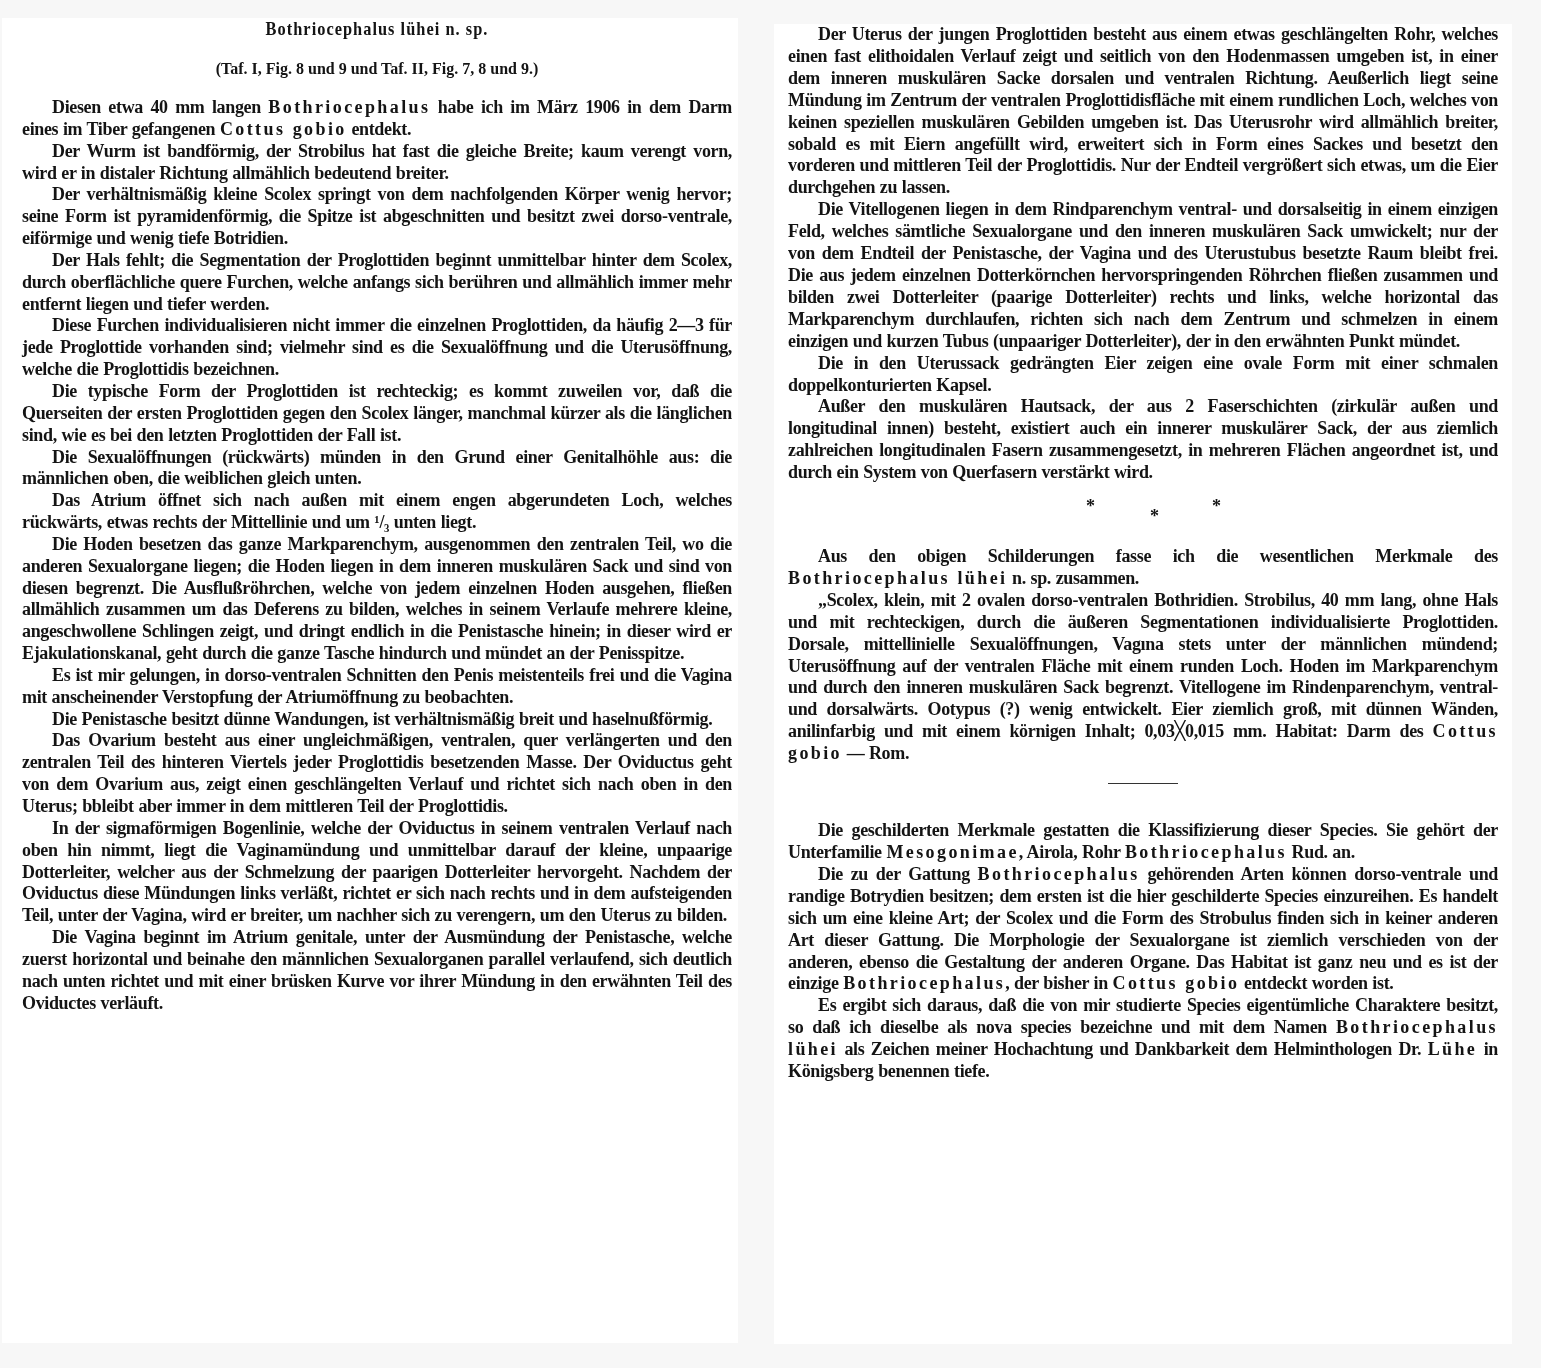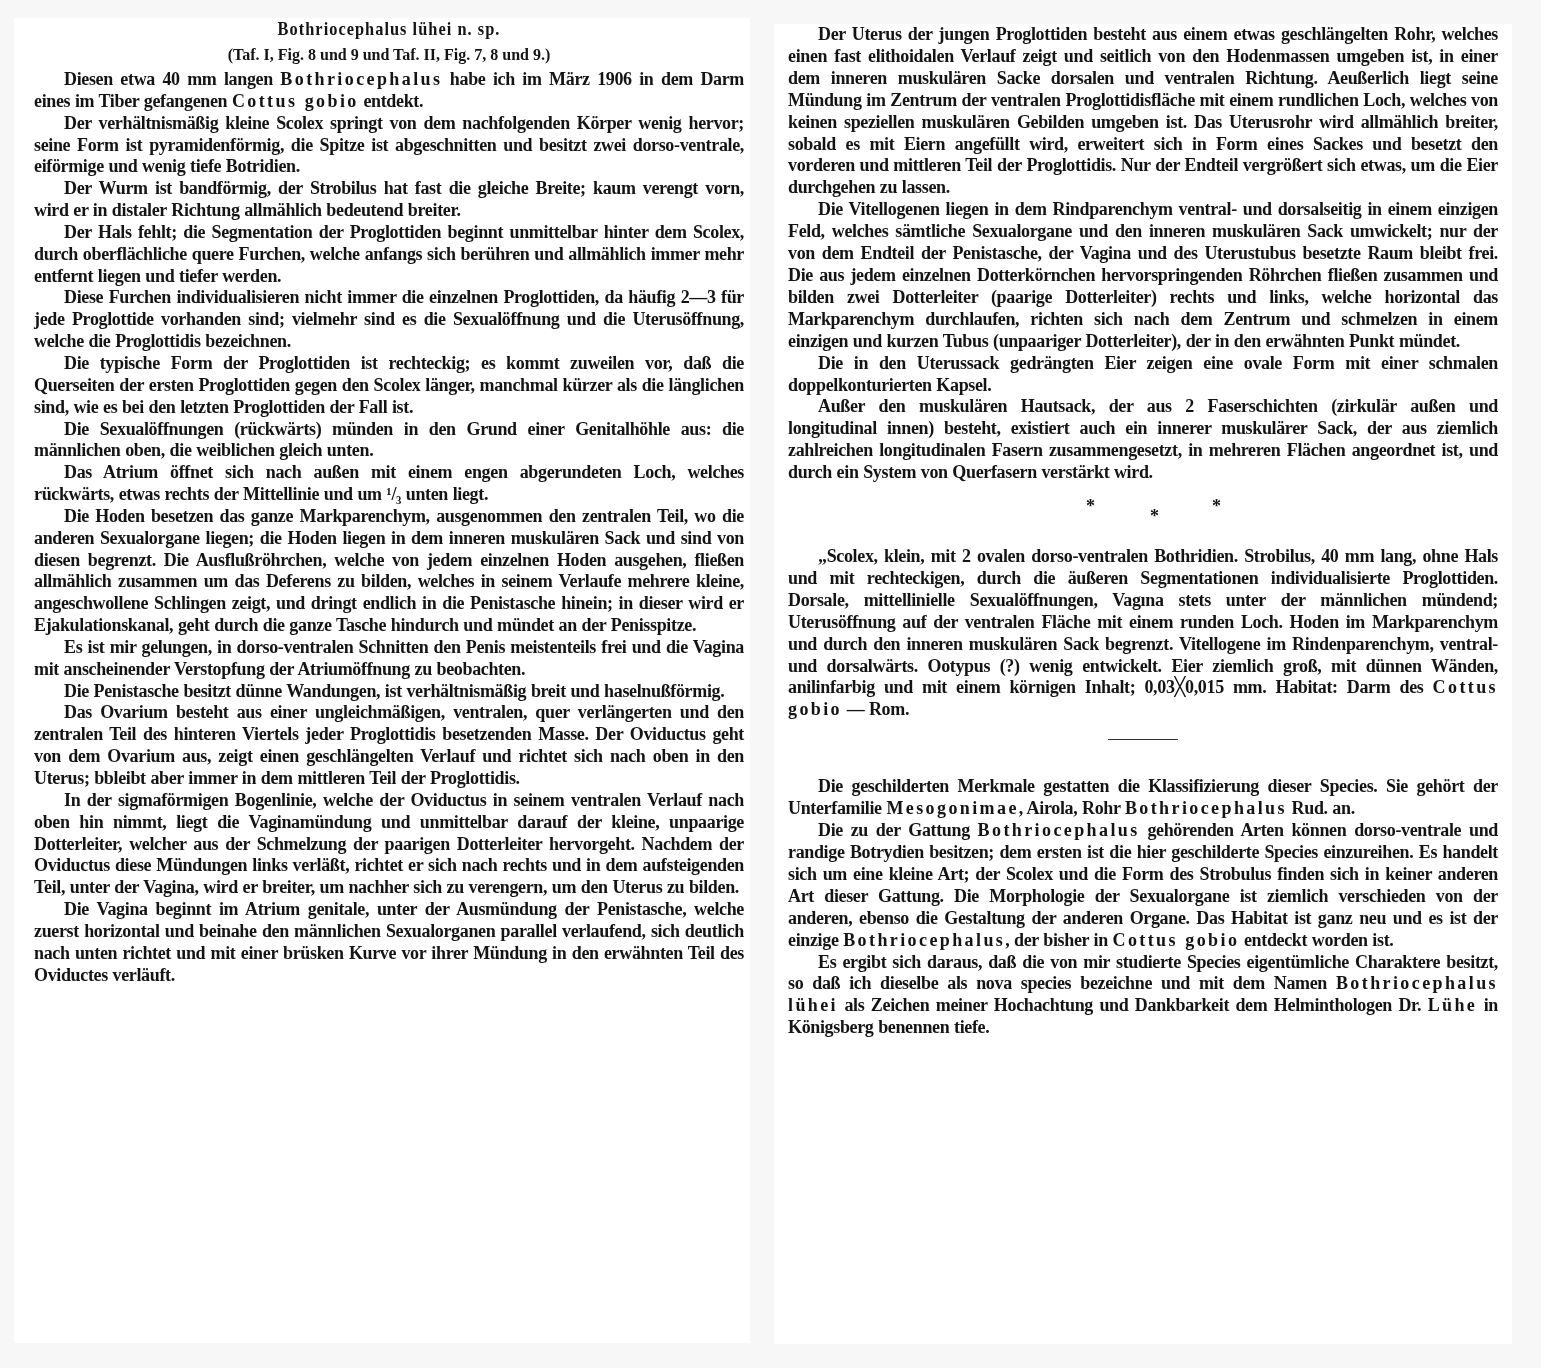--- a/index.html
+++ b/index.html
@@ -9,36 +9,36 @@
     position: relative;
     overflow: hidden;
     font-family: "Liberation Serif", "DejaVu Serif", serif;
     color: #141414;
   }
   .col {
     position: absolute;
     background: #ffffff;
     box-sizing: border-box;
   }
-  #col-left  { left: 14px;  top: 18px; width: 736px; height: 1325px; padding: 0 6px 0 20px; }
+  #col-left  { left: 2px;  top: 18px; width: 736px; height: 1325px; padding: 0 6px 0 20px; }
   #col-right { left: 774px; top: 24px; width: 738px; height: 1320px; padding: 0 14px 0 14px; }
   .title {
     text-align: center;
     font-size: 19px;
     font-weight: bold;
     letter-spacing: 1.2px;
     margin: 0;
     line-height: 22px;
     transform: scaleX(0.86);
   }
   .subtitle {
     text-align: center;
     font-size: 16px;
     font-weight: bold;
-    margin: 4px;
+    margin: 18px;
     line-height: 21px;
   }
   p.par {
     margin: 0;
     font-size: 18px;
     line-height: 21.85px;
     text-align: justify;
     text-indent: 30px;
     font-weight: bold;
     letter-spacing: -0.35px;
@@ -58,22 +58,22 @@
   }
 </style>
 </head>
 <body>
 
 <div class="col" id="col-left">
   <h1 class="title">Bothriocephalus lühei n. sp.</h1>
   <div class="subtitle">(Taf. I, Fig. 8 und 9 und Taf. II, Fig. 7, 8 und 9.)</div>
   <div id="left-body">
       <p class="par">Diesen etwa 40 mm langen <span class="sp">Bothriocephalus</span> habe ich im März 1906 in dem Darm eines im Tiber gefangenen <span class="sp">Cottus gobio</span> entdekt.</p>
+      <p class="par">Der Wurm ist bandförmig, der Strobilus hat fast die gleiche Breite; kaum verengt vorn, wird er in distaler Richtung allmählich bedeutend breiter.</p>
       <p class="par">Der verhältnismäßig kleine Scolex springt von dem nachfolgenden Körper wenig hervor; seine Form ist pyramidenförmig, die Spitze ist abgeschnitten und besitzt zwei dorso-ventrale, eiförmige und wenig tiefe Botridien.</p>
-      <p class="par">Der Wurm ist bandförmig, der Strobilus hat fast die gleiche Breite; kaum verengt vorn, wird er in distaler Richtung allmählich bedeutend breiter.</p>
       <p class="par">Der Hals fehlt; die Segmentation der Proglottiden beginnt unmittelbar hinter dem Scolex, durch oberflächliche quere Furchen, welche anfangs sich berühren und allmählich immer mehr entfernt liegen und tiefer werden.</p>
       <p class="par">Diese Furchen individualisieren nicht immer die einzelnen Proglottiden, da häufig 2—3 für jede Proglottide vorhanden sind; vielmehr sind es die Sexualöffnung und die Uterusöffnung, welche die Proglottidis bezeichnen.</p>
       <p class="par">Die typische Form der Proglottiden ist rechteckig; es kommt zuweilen vor, daß die Querseiten der ersten Proglottiden gegen den Scolex länger, manchmal kürzer als die länglichen sind, wie es bei den letzten Proglottiden der Fall ist.</p>
       <p class="par">Die Sexualöffnungen (rückwärts) münden in den Grund einer Genitalhöhle aus: die männlichen oben, die weiblichen gleich unten.</p>
       <p class="par">Das Atrium öffnet sich nach außen mit einem engen abgerundeten Loch, welches rückwärts, etwas rechts der Mittellinie und um ¹/₃ unten liegt.</p>
       <p class="par">Die Hoden besetzen das ganze Markparenchym, ausgenommen den zentralen Teil, wo die anderen Sexualorgane liegen; die Hoden liegen in dem inneren muskulären Sack und sind von diesen begrenzt. Die Ausflußröhrchen, welche von jedem einzelnen Hoden ausgehen, fließen allmählich zusammen um das Deferens zu bilden, welches in seinem Verlaufe mehrere kleine, angeschwollene Schlingen zeigt, und dringt endlich in die Penistasche hinein; in dieser wird er Ejakulationskanal, geht durch die ganze Tasche hindurch und mündet an der Penisspitze.</p>
       <p class="par">Es ist mir gelungen, in dorso-ventralen Schnitten den Penis meistenteils frei und die Vagina mit anscheinender Verstopfung der Atriumöffnung zu beobachten.</p>
       <p class="par">Die Penistasche besitzt dünne Wandungen, ist verhältnismäßig breit und haselnußförmig.</p>
       <p class="par">Das Ovarium besteht aus einer ungleichmäßigen, ventralen, quer verlängerten und den zentralen Teil des hinteren Viertels jeder Proglottidis besetzenden Masse. Der Oviductus geht von dem Ovarium aus, zeigt einen geschlängelten Verlauf und richtet sich nach oben in den Uterus; bbleibt aber immer in dem mittleren Teil der Proglottidis.</p>
       <p class="par">In der sigmaförmigen Bogenlinie, welche der Oviductus in seinem ventralen Verlauf nach oben hin nimmt, liegt die Vaginamündung und unmittelbar darauf der kleine, unpaarige Dotterleiter, welcher aus der Schmelzung der paarigen Dotterleiter hervorgeht. Nachdem der Oviductus diese Mündungen links verläßt, richtet er sich nach rechts und in dem aufsteigenden Teil, unter der Vagina, wird er breiter, um nachher sich zu verengern, um den Uterus zu bilden.</p>
@@ -89,20 +89,23 @@
       <p class="par">Außer den muskulären Hautsack, der aus 2 Faserschichten (zirkulär außen und longitudinal innen) besteht, existiert auch ein innerer muskulärer Sack, der aus ziemlich zahlreichen longitudinalen Fasern zusammengesetzt, in mehreren Flächen angeordnet ist, und durch ein System von Querfasern verstärkt wird.</p>
     </div>
 
   <div class="stars">
     <span style="left:298px; top:12px;">*</span>
     <span style="left:362px; top:22px;">*</span>
     <span style="left:424px; top:12px;">*</span>
   </div>
 
   <p class="par">
+    <span>Aus den obigen Schilderungen fasse ich die wesentlichen Merkmale des </span><span class="sp">Bothriocephalus lühei</span><span> n. sp. zusammen.</span>
+  </p>
+  <p class="par">
     <span>„Scolex, klein, mit 2 ovalen dorso-ventralen Bothridien. Strobilus, 40 mm lang, ohne Hals und mit rechteckigen, durch die äußeren Segmentationen individualisierte Proglottiden. Dorsale, mittellinielle Sexualöffnungen, Vagına stets unter der männlichen mündend; Uterusöffnung auf der ventralen Fläche mit einem runden Loch. Hoden im Markparenchym und durch den inneren muskulären Sack begrenzt. Vitellogene im Rindenparenchym, ventral- und dorsalwärts. Ootypus (?) wenig entwickelt. Eier ziemlich groß, mit dünnen Wänden, anilinfarbig und mit einem körnigen Inhalt; 0,03╳0,015 mm. Habitat: Darm des </span><span class="sp">Cottus gobio</span><span> — Rom.</span>
   </p>
 
   <div class="rule"></div>
 
   <p class="par">
     <span>Die geschilderten Merkmale gestatten die Klassifizierung dieser Species. Sie gehört der Unterfamilie </span><span class="sp">Mesogonimae</span><span>, Airola, Rohr </span><span class="sp">Bothriocephalus</span><span> Rud. an.</span>
   </p>
   <p class="par">
     <span>Die zu der Gattung </span><span class="sp">Bothriocephalus</span><span> gehörenden Arten können dorso-ventrale und randige Botrydien besitzen; dem ersten ist die hier geschilderte Species einzureihen. Es handelt sich um eine kleine Art; der Scolex und die Form des Strobulus finden sich in keiner anderen Art dieser Gattung. Die Morphologie der Sexualorgane ist ziemlich verschieden von der anderen, ebenso die Gestaltung der anderen Organe. Das Habitat ist ganz neu und es ist der einzige </span><span class="sp">Bothriocephalus</span><span>, der bisher in </span><span class="sp">Cottus gobio</span><span> entdeckt worden ist.</span>

